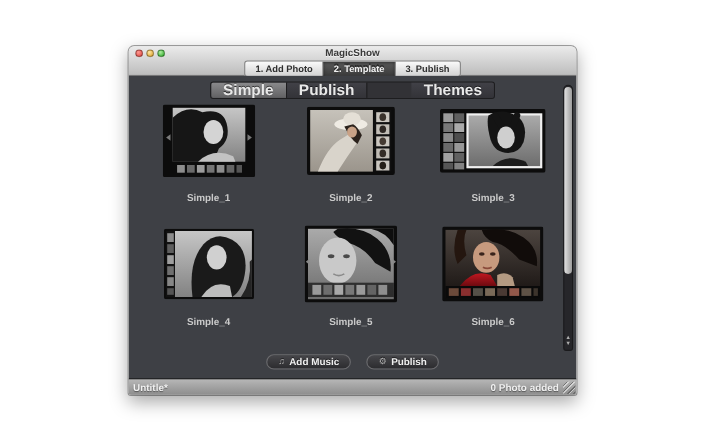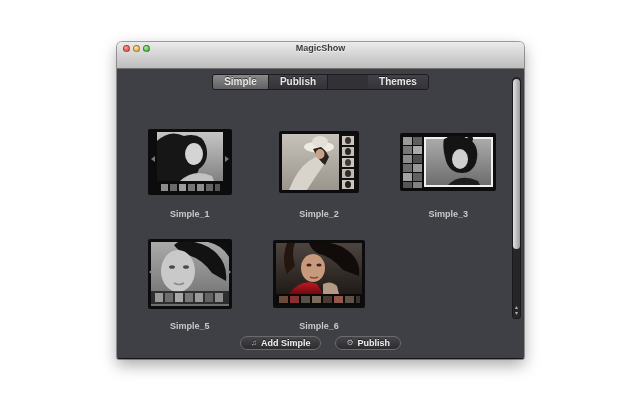--- a/index.html
+++ b/index.html
@@ -44,29 +44,29 @@
     box-shadow:inset 0 1px 3px rgba(0,0,0,.5);
   }
 
   
   .content { flex:1 1 auto; background:#3e4045; position:relative; border-bottom:1px solid #151515; }
 
   .cats { display:flex; justify-content:center; margin-top:5px; }
   .seg-dark { display:flex; border:1px solid #1d1d1f; border-radius:3px; overflow:hidden;
               background:#323236; }
   .seg-dark .seg {
-    font-size:10px; font-weight:bold; color:#e8e8e8; padding:1px 11px 2px;
+    font-size:14px; font-weight:bold; color:#e8e8e8; padding:1px 11px 2px;
     text-shadow:0 -1px 0 rgba(0,0,0,.6); border-right:1px solid #1d1d1f;
     background:linear-gradient(#414147,#333338); line-height:11px;
   }
   .seg-dark .seg:last-child { border-right:none;margin-left:40px; }
   .seg-dark .seg.sel { background:linear-gradient(#8a8a8c,#616163); }
 
   .grid {
-    position:absolute; left:8px; top:50px; width:388px;
+    position:absolute; left:8px; top:16px; width:388px;
     display:grid; grid-template-columns:repeat(3,1fr); grid-auto-rows:112px;
   }
   .cell { display:flex; flex-direction:column; align-items:center; padding-top:6px; }
   .thumb-wrap { height:74px; display:flex; align-items:center; justify-content:center; cursor:pointer; }
   .tpl-label { margin-top:10px; font-size:9px; font-weight:bold; color:#c9c9c9; }
 
   
   .actions { position:absolute; left:0; right:0; bottom:8px; display:flex; justify-content:center; gap:14px; }
   .dk-btn {
     display:flex; align-items:center; gap:4px; height:14px; padding:0 10px;
@@ -134,20 +134,27 @@
 
 <div class="window">
 
   <div class="header">
     <div class="traffic">
       <div class="light red"></div>
       <div class="light yellow"></div>
       <div class="light green"></div>
     </div>
     <div class="win-title">MagicShow</div>
+    <div class="steps">
+      <div class="seg-light">
+        <div class="seg">1. Add Photo</div>
+        <div class="seg sel">2. Template</div>
+        <div class="seg">3. Publish</div>
+      </div>
+    </div>
   </div>
 
   <div class="content">
 
     <div class="cats">
       <div class="seg-dark">
         <div class="seg sel">Simple</div>
         <div class="seg">Publish</div>
         <div class="seg">Themes</div>
       </div>
@@ -229,20 +236,42 @@
             <rect x="26" y="6" width="65" height="46" fill="url(#phGray2)"></rect>
             <path d="M44 6 Q58 -2 72 8 Q80 16 76 30 Q72 40 62 40 Q50 40 46 28 Q42 14 44 6 Z" fill="#141414"></path>
             <path d="M50 6 L56 16 M70 6 L66 16" stroke="#141414" stroke-width="6" stroke-linecap="round"></path>
             <ellipse cx="60" cy="26" rx="8" ry="10" fill="#cfcfcf"></ellipse>
             <path d="M48 52 Q60 40 78 48 L80 52 Z" fill="#1d1d1d"></path>
           </svg>
         </div>
         <div class="tpl-label">Simple_3</div>
       </div>
 
+      <div class="cell">
+        <div class="thumb-wrap">
+          <svg width="82" height="64" viewBox="0 0 82 64">
+            <rect width="82" height="64" rx="2" fill="#0c0c0c"></rect>
+            <rect x="10" y="2" width="70" height="60" fill="url(#phGray)"></rect>
+            <path d="M26 62 Q22 30 36 14 Q48 2 62 10 Q76 18 74 38 Q72 56 62 62 Z" fill="#1a1a1a"></path>
+            <path d="M70 62 Q80 48 78 30 L80 28 L80 62 Z" fill="#242424"></path>
+            <ellipse cx="48" cy="26" rx="9" ry="11" fill="#d0d0d0"></ellipse>
+            <path d="M34 62 Q44 46 60 52 L62 62 Z" fill="#bdbdbd"></path>
+            <g>
+              <rect x="2" y="2" width="8" height="60" fill="#121212"></rect>
+              <rect x="3" y="4" width="6" height="8" fill="#8c8c8c"></rect>
+              <rect x="3" y="14" width="6" height="8" fill="#5e5e5e"></rect>
+              <rect x="3" y="24" width="6" height="8" fill="#9e9e9e"></rect>
+              <rect x="3" y="34" width="6" height="8" fill="#6f6f6f"></rect>
+              <rect x="3" y="44" width="6" height="8" fill="#868686"></rect>
+              <rect x="3" y="54" width="6" height="6" fill="#545454"></rect>
+            </g>
+          </svg>
+        </div>
+        <div class="tpl-label">Simple_4</div>
+      </div>
 
       <div class="cell">
         <div class="thumb-wrap">
           <svg width="84" height="70" viewBox="0 0 84 70">
             <rect width="84" height="70" rx="2" fill="#0c0c0c"></rect>
             <rect x="3" y="3" width="78" height="64" fill="url(#phGray2)"></rect>
             <path d="M30 3 Q52 0 66 12 Q80 24 78 42 L64 34 Q54 20 40 16 Q30 12 26 6 Z" fill="#121212"></path>
             <path d="M60 3 Q74 6 81 18 L81 3 Z" fill="#0e0e0e"></path>
             <ellipse cx="30" cy="32" rx="17" ry="21" fill="#c9c9c9"></ellipse>
             <ellipse cx="24" cy="28" rx="3" ry="1.8" fill="#4a4a4a"></ellipse>
@@ -291,30 +320,35 @@
             </g>
           </svg>
         </div>
         <div class="tpl-label">Simple_6</div>
       </div>
     </div>
 
     <div class="actions">
       <div class="dk-btn">
         <span class="ic">♫</span>
-        <span>Add Simple</span>
+        <span>Add Music</span>
       </div>
       <div class="dk-btn">
         <span class="ic">⚙</span>
         <span>Publish</span>
       </div>
     </div>
 
     <div class="scrollbar">
       <div class="scroll-thumb"></div>
       <div class="scroll-arrows">
         <div>▴</div>
         <div>▾</div>
       </div>
     </div>
   </div>
 
+  <div class="statusbar">
+    <span>Untitle*</span>
+    <span style="margin-right:12px;">0 Photo added</span>
+    <div class="grip"></div>
+  </div>
 </div>
 
 </body></html>

